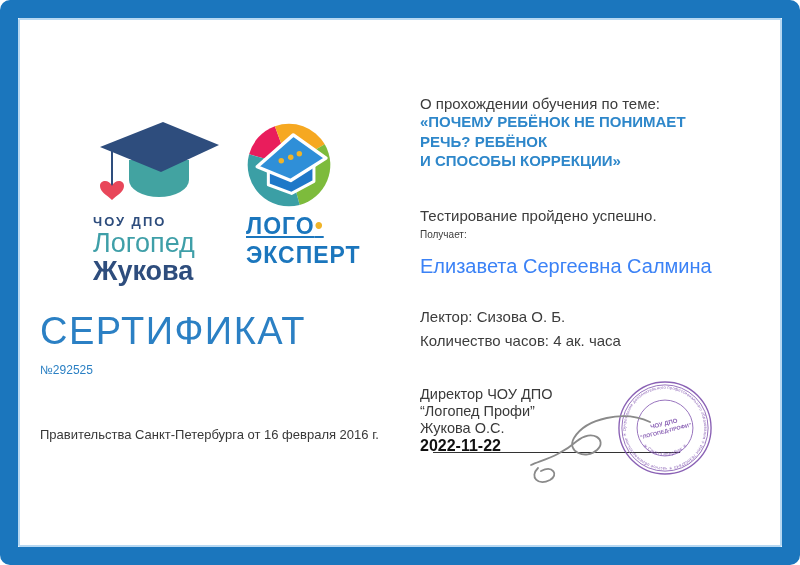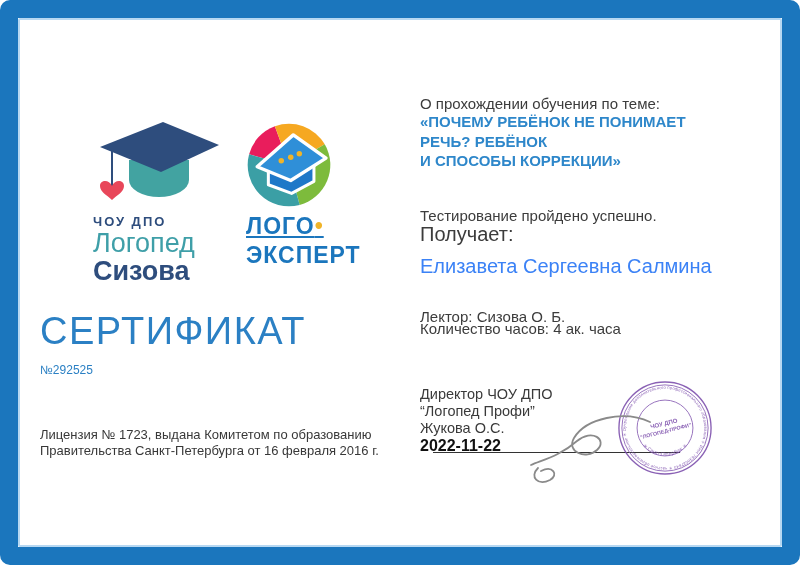--- a/index.html
+++ b/index.html
@@ -21,24 +21,24 @@
   .logo-right .dot{color:#f0b429;}
   .cert-title{left:40px;top:311px;width:380px;font-size:38px;letter-spacing:1.5px;color:#2b80c4;line-height:40px;}
   .cert-number{left:40px;top:361px;width:380px;font-size:12px;color:#2b80c4;line-height:18px;}
   .license{left:40px;top:427px;width:346px;font-size:13px;line-height:16px;color:#383838;}
 
   
   .rc{left:420px;width:300px;}
   .intro{top:94px;font-size:15px;line-height:19px;}
   .topic{top:112px;font-size:15px;font-weight:600;color:#2e87ca;line-height:19.5px;}
   .result{top:206px;font-size:15px;line-height:19px;}
-  .get-label{top:225px;font-size:20px;line-height:19px;}
+  .get-label{top:225px;font-size:10px;line-height:19px;}
   .name{top:253px;font-size:20px;color:#3b82f6;line-height:26px;}
   .lecturer{top:308px;font-size:15px;line-height:18px;}
-  .hours{top:320px;font-size:15px;line-height:18px;}
+  .hours{top:332px;font-size:15px;line-height:18px;}
   .director{top:386px;font-size:14.5px;line-height:17px;color:#3a3a3a;}
   .date{top:437px;font-size:16px;font-weight:bold;color:#111;line-height:18px;}
   .sign-line{left:433px;top:452px;width:247px;border-top:1.5px solid #333;z-index:1;}
   .stamp{left:616px;top:379px;z-index:2;}
   .scribble{left:528px;top:408px;z-index:3;}
 </style>
 </head>
 <body>
 
 <div class="page">
@@ -46,21 +46,21 @@
 
   <div class="abs center logo-left">
     <svg width="130" height="92" viewBox="0 0 130 92">
       <path d="M36,44 H96 V64 A30,17 0 0 1 36,64 Z" fill="#42a3a1"></path>
       <polygon points="7,31 70,6 126,29 68,56" fill="#2e4d7d"></polygon>
       <path d="M19,33 V72" stroke="#2e4d7d" stroke-width="2" fill="none"></path>
       <path d="M19,70 C16,63 7,64 7,70 C7,76 14,79 19,84 C24,79 31,76 31,70 C31,64 22,63 19,70 Z" fill="#e8475a"></path>
     </svg>
     <div class="org">ЧОУ ДПО</div>
     <div class="n1">Логопед</div>
-    <div class="n2">Сизова</div>
+    <div class="n2">Жукова</div>
   </div>
 
   <div class="abs center logo-right">
     <svg width="86" height="86" viewBox="0 0 100 100">
       <path d="M50,50 L3.6,37.6 A48,48 0 0 1 33.6,4.9 Z" fill="#e91d5c"></path>
       <path d="M50,50 L33.6,4.9 A48,48 0 0 1 91.6,26 Z" fill="#f6a821"></path>
       <path d="M50,50 L91.6,26 A48,48 0 0 1 62.4,96.4 Z" fill="#7dbb3c"></path>
       <path d="M50,50 L62.4,96.4 A48,48 0 0 1 3.6,37.6 Z" fill="#3b9fa5"></path>
       <polygon points="26,55 26,73 53,83 79,69 79,50 52,64" stroke="#ffffff" stroke-width="3.5" stroke-linejoin="round" fill="#1e78c8"></polygon>
       <polygon points="13,52 55,15 93,42 52,68" stroke="#ffffff" stroke-width="4" stroke-linejoin="round" fill="#2f8fd8"></polygon>
@@ -68,21 +68,20 @@
       <circle cx="52" cy="41" r="3.2" fill="#f0b429"></circle>
       <circle cx="62" cy="37" r="3.2" fill="#f0b429"></circle>
     </svg>
     <div class="n1"><span>ЛОГО</span><span class="dot">•</span></div>
     <div class="n2">ЭКСПЕРТ</div>
   </div>
 
   <div class="abs center cert-title">СЕРТИФИКАТ</div>
   <div class="abs center cert-number">№292525</div>
   <div class="abs center license">
-    <div>Лицензия № 1723, выдана Комитетом по образованию</div>
     <div>Правительства Санкт-Петербурга от 16 февраля 2016 г.</div>
   </div>
 
   <div class="abs center rc intro">О прохождении обучения по теме:</div>
   <div class="abs center rc topic">
     <div>«ПОЧЕМУ РЕБЁНОК НЕ ПОНИМАЕТ РЕЧЬ? РЕБЁНОК</div>
     <div>И СПОСОБЫ КОРРЕКЦИИ»</div>
   </div>
   <div class="abs center rc result">Тестирование пройдено успешно.</div>
   <div class="abs center rc get-label">Получает:</div>

